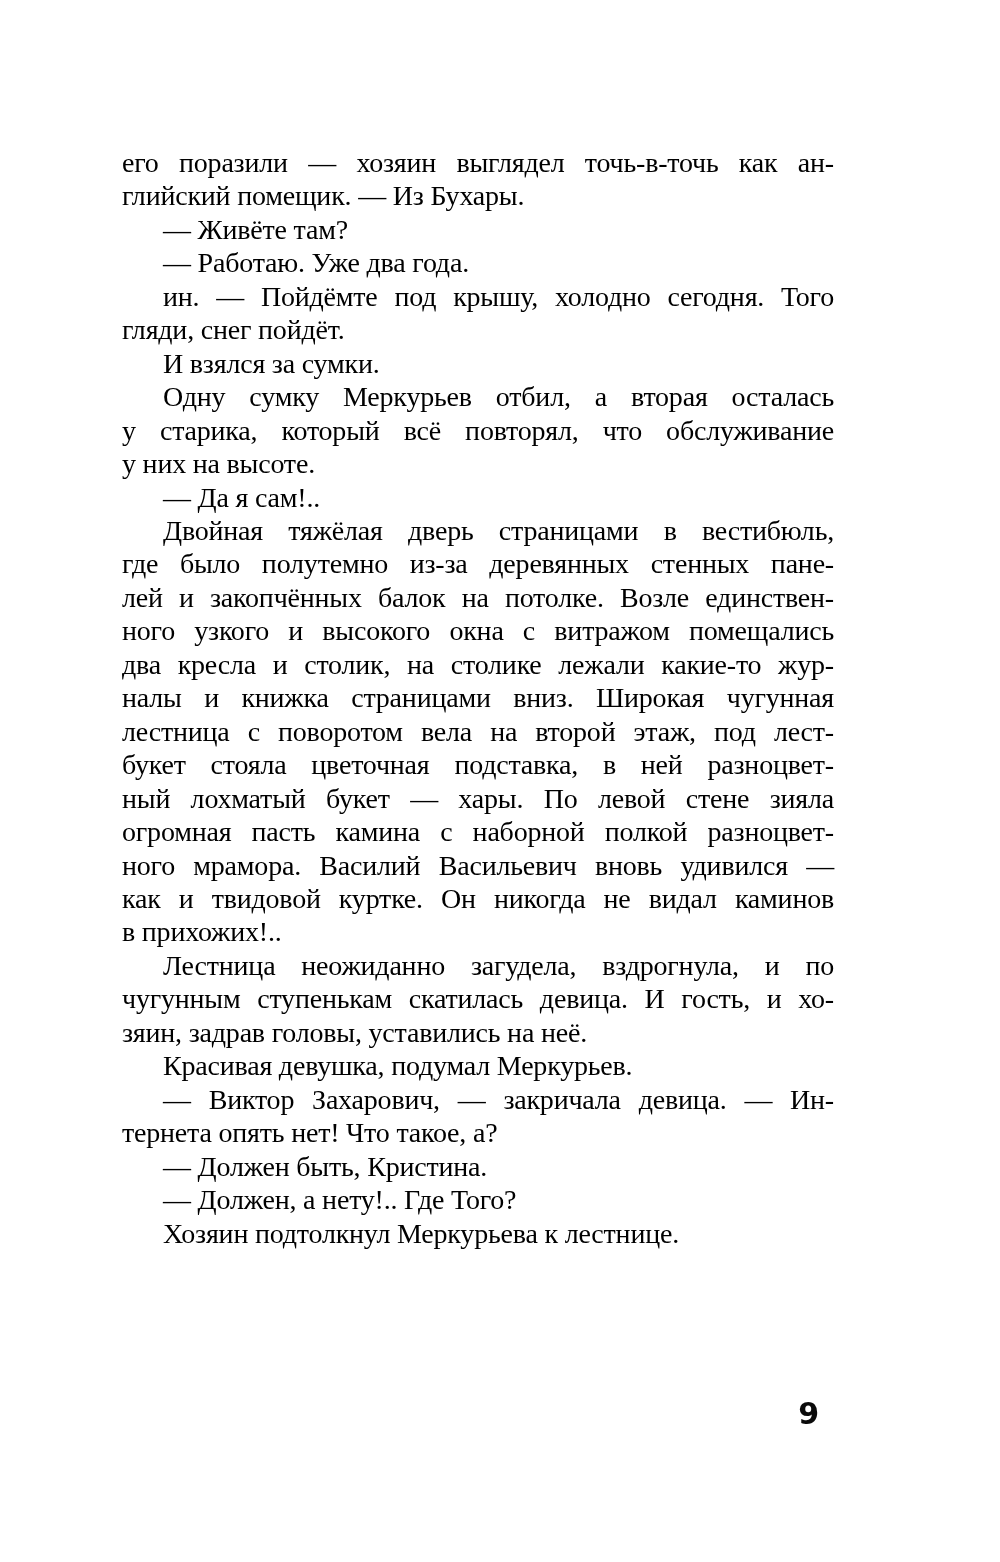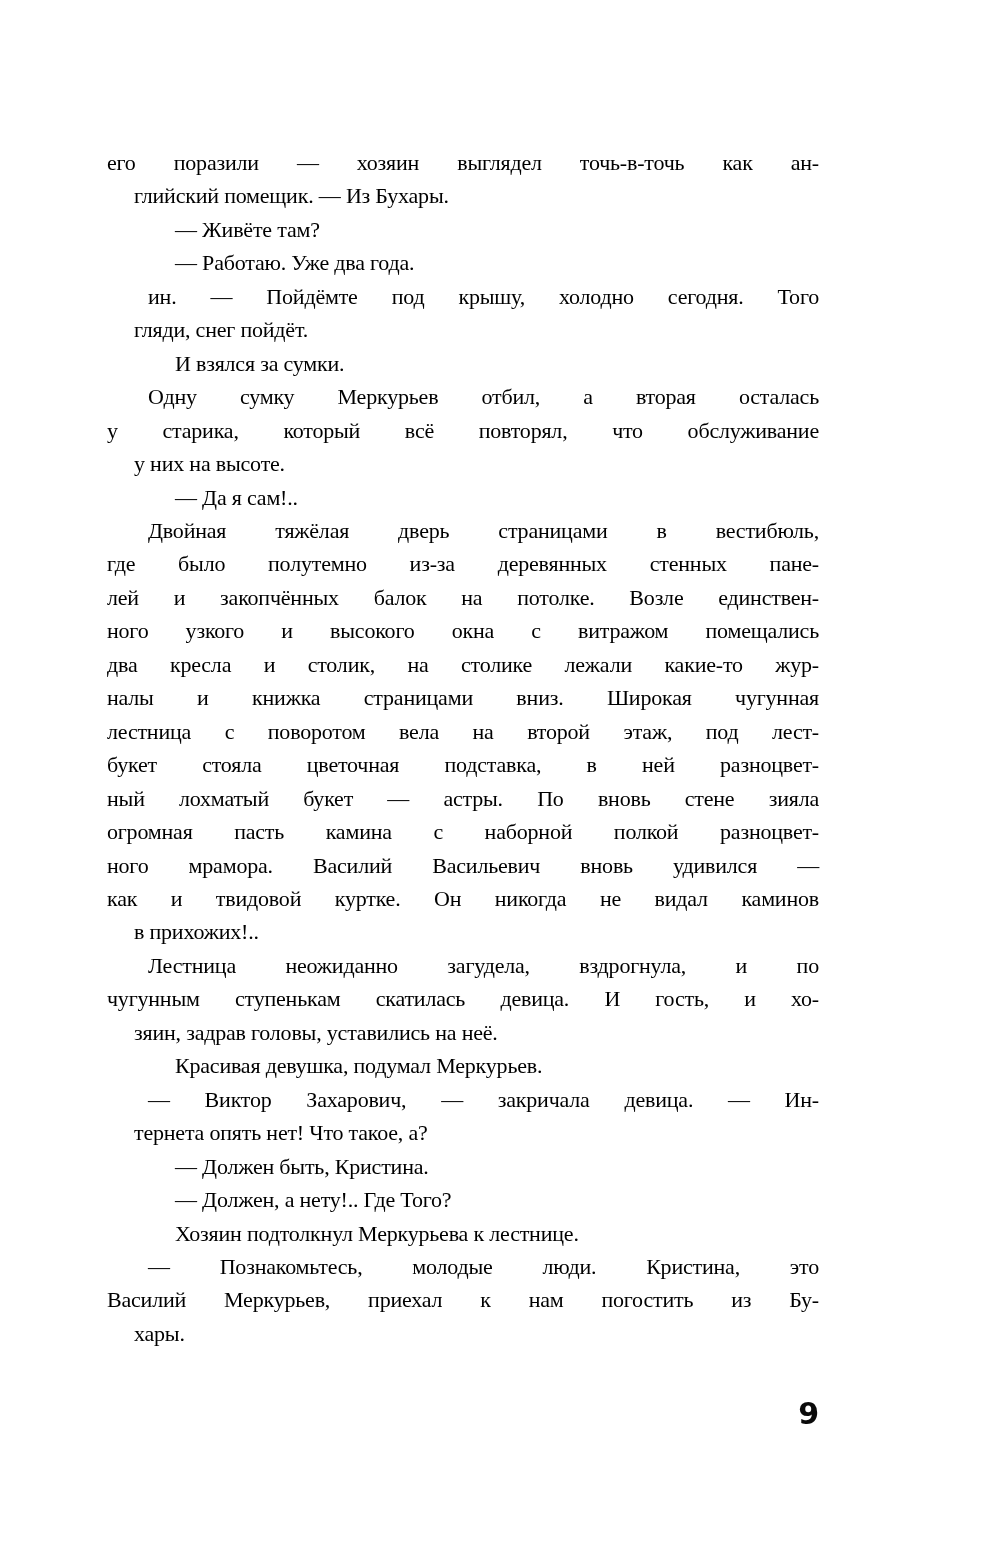--- a/index.html
+++ b/index.html
@@ -11,39 +11,38 @@
     position: relative;
     width: 1000px;
     height: 1562px;
     background: #ffffff;
     overflow: hidden;
     font-family: "Liberation Serif", "DejaVu Serif", serif;
     color: #000000;
   }
   .text-block {
     position: absolute;
-    left: 107px;
+    left: 122px;
     top: 146px;
     width: 712px;
-    font-size: 22px;
+    font-size: 28px;
     line-height: 33.45px;
     letter-spacing: -0.2px;
   }
   .para {
     margin: 0;
     padding: 0;
   }
   .line {
     text-align: justify;
     text-align-last: justify;
     white-space: normal;
   }
   .line.last {
     text-align-last: left;
-    margin-left: 27px;
   }
   .para.indent .line:first-child {
     text-indent: 41px;
   }
   .page-number {
     position: absolute;
     top: 1396px;
     right: 181px;
     font-family: "DejaVu Sans", sans-serif;
     font-weight: 700;
@@ -84,21 +83,21 @@
       </div>
       <div class="para indent">
         <div class="line">Двойная тяжёлая дверь страницами в вестибюль,</div>
         <div class="line">где было полутемно из-за деревянных стенных пане-</div>
         <div class="line">лей и закопчённых балок на потолке. Возле единствен-</div>
         <div class="line">ного узкого и высокого окна с витражом помещались</div>
         <div class="line">два кресла и столик, на столике лежали какие-то жур-</div>
         <div class="line">налы и книжка страницами вниз. Широкая чугунная</div>
         <div class="line">лестница с поворотом вела на второй этаж, под лест-</div>
         <div class="line">букет стояла цветочная подставка, в ней разноцвет-</div>
-        <div class="line">ный лохматый букет — астры. По вновь стене зияла</div>
+        <div class="line">ный лохматый букет — хары. По левой стене зияла</div>
         <div class="line">огромная пасть камина с наборной полкой разноцвет-</div>
         <div class="line">ного мрамора. Василий Васильевич вновь удивился —</div>
         <div class="line">как и твидовой куртке. Он никогда не видал каминов</div>
         <div class="line last">в прихожих!..</div>
       </div>
       <div class="para indent">
         <div class="line">Лестница неожиданно загудела, вздрогнула, и по</div>
         <div class="line">чугунным ступенькам скатилась девица. И гость, и хо-</div>
         <div class="line last">зяин, задрав головы, уставились на неё.</div>
       </div>
@@ -111,20 +110,15 @@
       </div>
       <div class="para indent">
         <div class="line last">— Должен быть, Кристина.</div>
       </div>
       <div class="para indent">
         <div class="line last">— Должен, а нету!.. Где Того?</div>
       </div>
       <div class="para indent">
         <div class="line last">Хозяин подтолкнул Меркурьева к лестнице.</div>
       </div>
-      <div class="para indent">
-        <div class="line">— Познакомьтесь, молодые люди. Кристина, это</div>
-        <div class="line">Василий Меркурьев, приехал к нам погостить из Бу-</div>
-        <div class="line last">хары.</div>
-      </div>
     </div>
   <div class="page-number">9</div>
 </div>
 
 </body></html>

